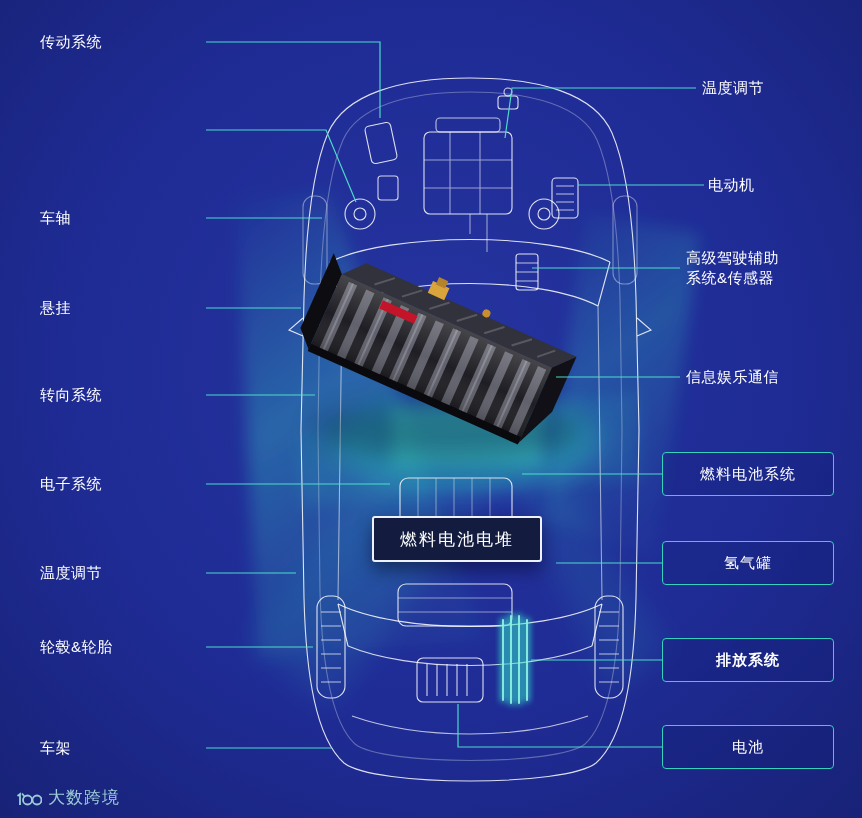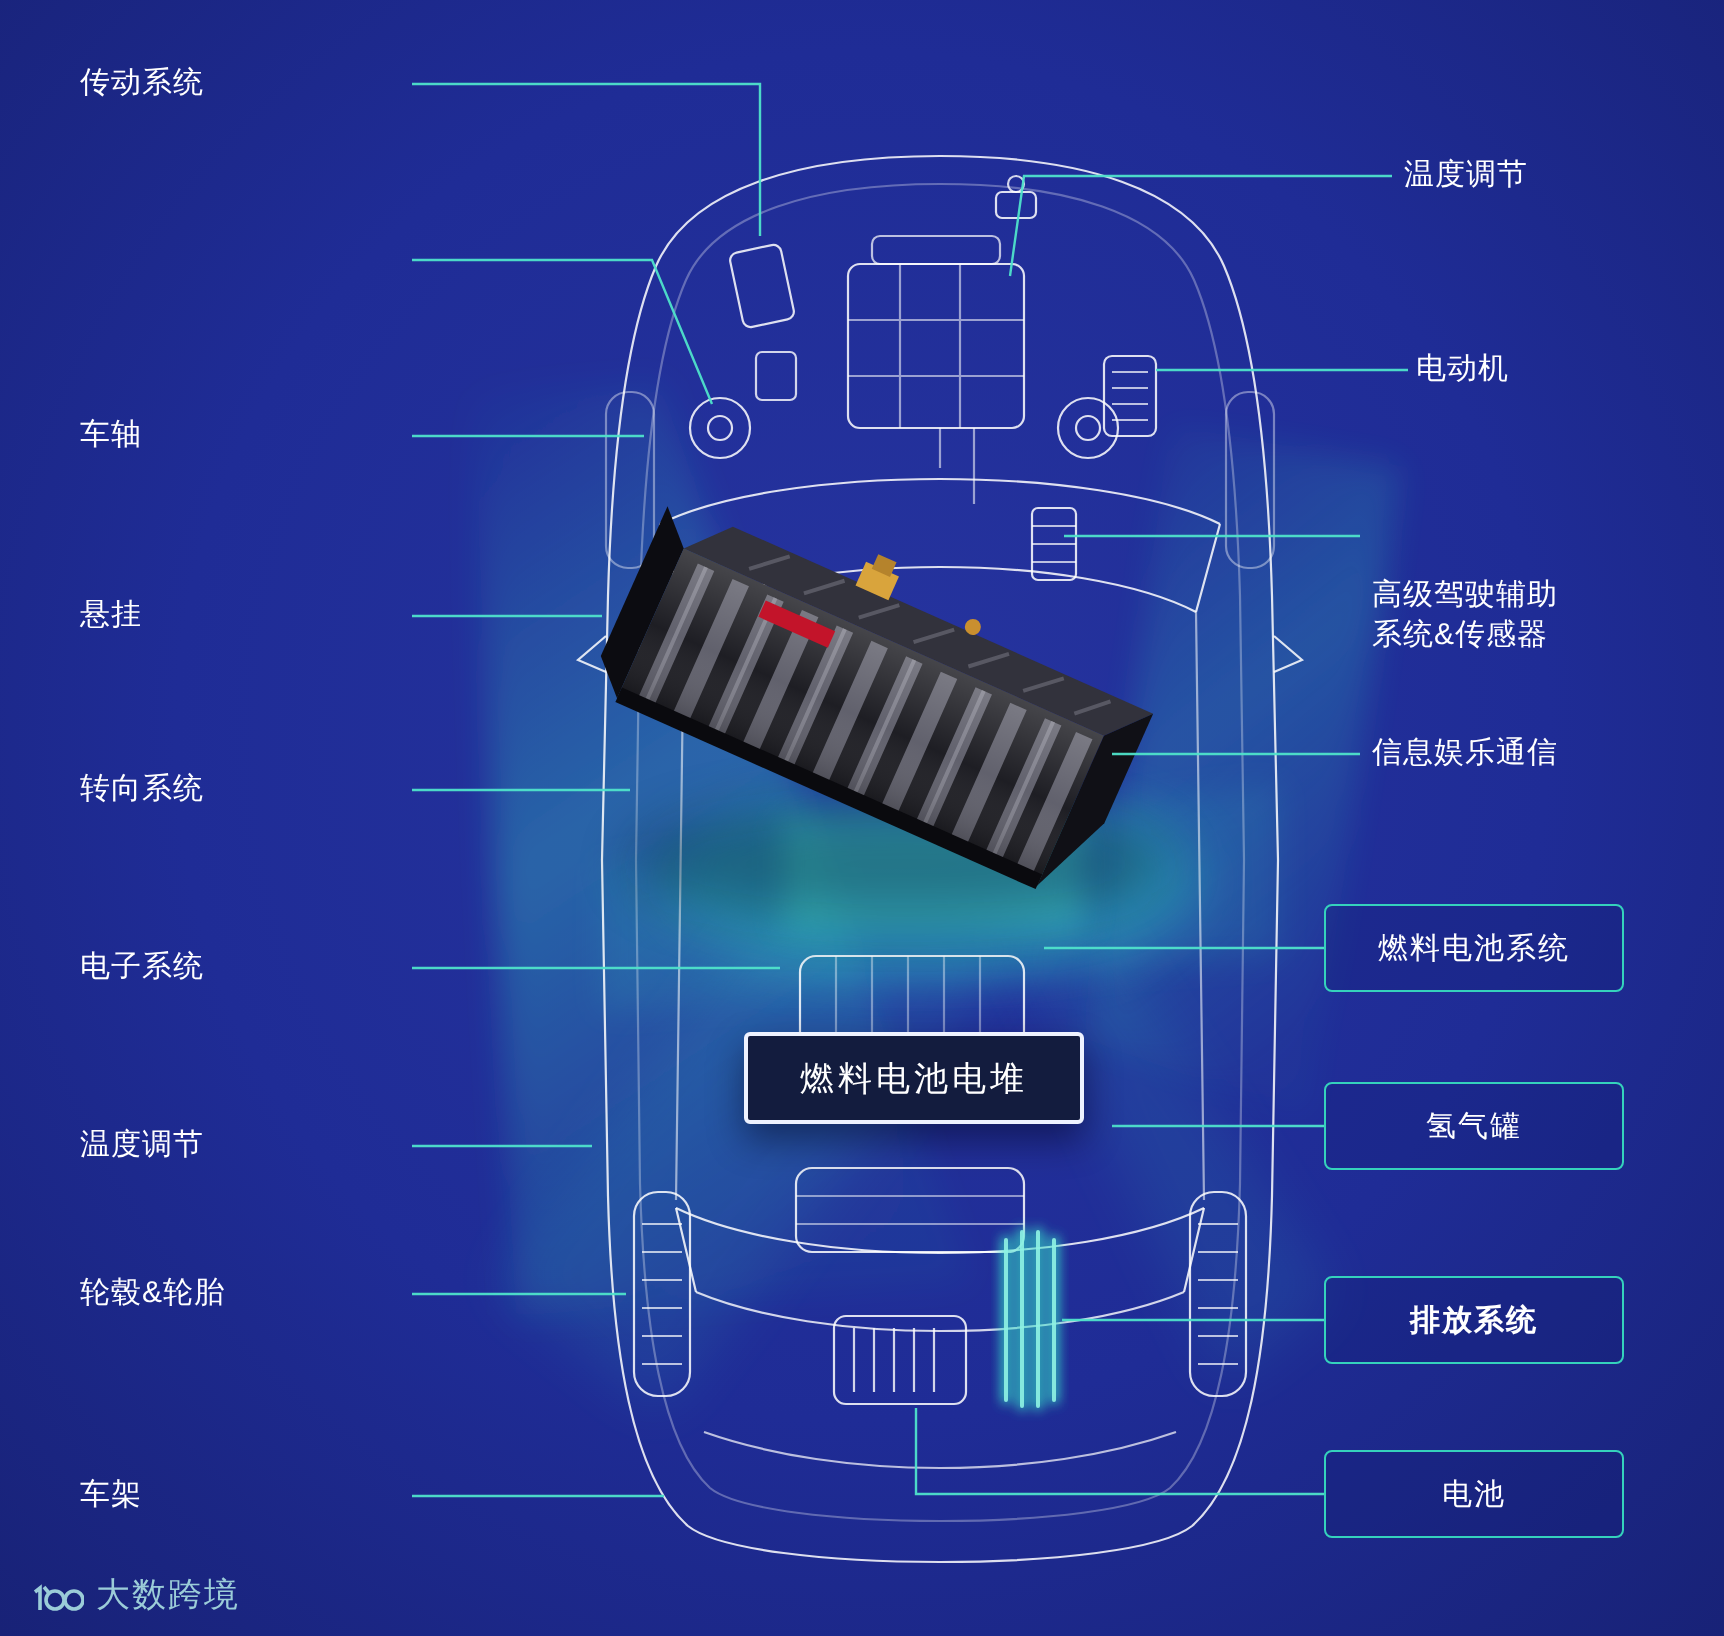--- a/index.html
+++ b/index.html
@@ -8,24 +8,24 @@
     background:radial-gradient(circle at 50% 45%, #26349f 0%, #1f2c96 55%, #182277 100%);
     font-family:"Liberation Sans", sans-serif;
   }
   svg.layer{position:absolute;left:0;top:0;pointer-events:none;}
   .lbl{position:absolute;color:#ffffff;font-size:15px;letter-spacing:0.5px;line-height:20px;}
   .ll{left:40px;width:166px;text-align:left;}
   .ll-0{top:32px}.ll-1{top:120px}.ll-2{top:208px}.ll-3{top:298px}
   .ll-4{top:385px}.ll-5{top:474px}.ll-6{top:563px}.ll-7{top:637px}.ll-8{top:738px}
   .rl-0{left:702px;top:78px}
   .rl-1{left:708px;top:175px}
-  .rl-2{left:686px;top:248px;width:102px;word-break:break-all;margin-top:40px;}
+  .rl-2{left:686px;top:248px;width:102px;word-break:break-all;}
   .rl-3{left:686px;top:367px}
   .callout{
-    position:absolute;left:662px;width:150px;height:44px;box-sizing:border-box;
+    position:absolute;left:662px;width:172px;height:44px;box-sizing:border-box;
     border:1px solid #35d2bc;border-radius:4px;background:rgba(16,28,110,0.25);
     display:flex;align-items:center;justify-content:center;
     color:#ffffff;font-size:15px;letter-spacing:1px;
   }
   .co-0{top:452px}.co-1{top:541px}.co-2{top:638px;font-weight:bold}.co-3{top:725px}
   .center-callout{
     position:absolute;left:372px;top:516px;width:170px;height:46px;box-sizing:border-box;
     background:#131c3e;border:2px solid #eef2ff;border-radius:3px;
     display:flex;align-items:center;justify-content:center;
     color:#ffffff;font-weight:normal;font-size:17px;letter-spacing:2px;

